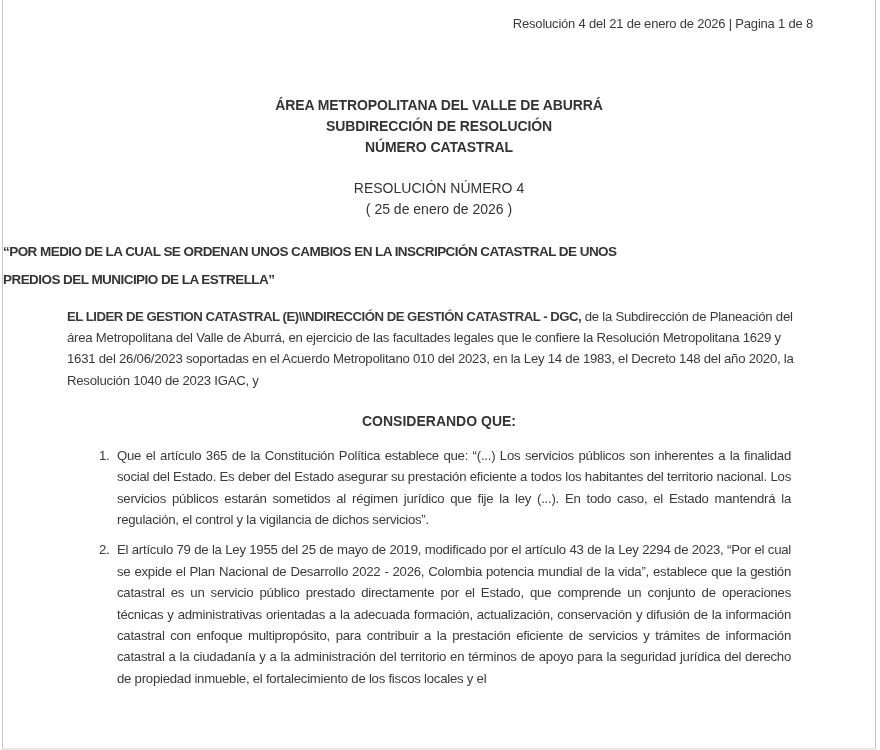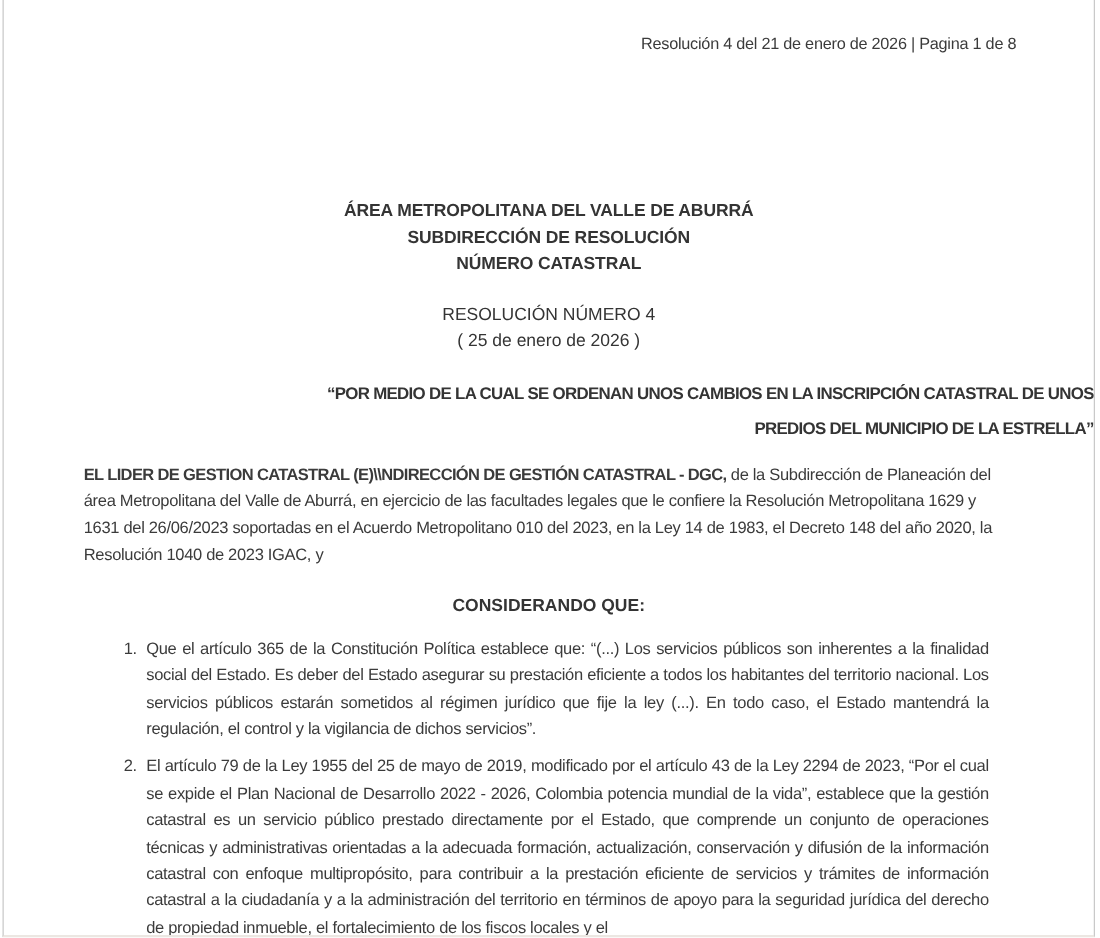--- a/index.html
+++ b/index.html
@@ -10,47 +10,47 @@
     margin-left: 2px;
     border-left: 1px solid #c9c9c9;
     border-right: 1px solid #c9c9c9;
     border-bottom: 2px solid #ece7e2;
     overflow: hidden;
     background: #ffffff;
     font-family: "Liberation Sans", "DejaVu Sans", sans-serif;
     color: #3b3b3b;
   }
   .page-header {
-    padding-top: 27px;
+    padding-top: 16px;
     padding-right: 62px;
     text-align: right;
     font-size: 13px;
     letter-spacing: -0.2px;
     color: #3b3b3b;
   }
   .org-block {
-    margin-top: 116px;
+    margin-top: 64px;
     text-align: center;
     font-weight: bold;
     font-size: 14px;
     line-height: 21px;
     letter-spacing: -0.1px;
     color: #343434;
   }
   .res-block {
     margin-top: 20px;
     text-align: center;
     font-weight: normal;
     font-size: 14px;
     line-height: 21px;
     color: #343434;
   }
   .subject {
     margin-top: 18px;
-    text-align: right;
+    text-align: left;
     font-weight: bold;
     font-size: 13.5px;
     line-height: 28px;
     letter-spacing: -0.55px;
     color: #343434;
   }
   .preamble {
     margin: 12px auto 0;
     width: 744px;
     text-align: left;

